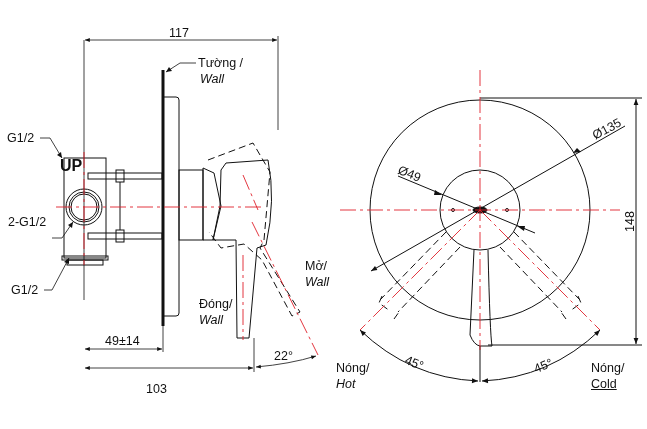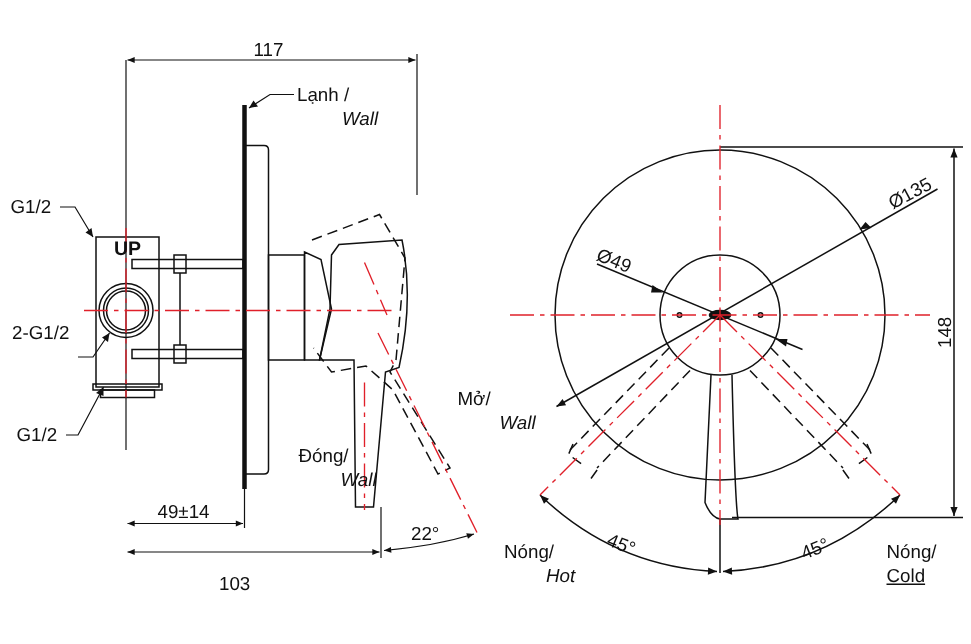--- a/index.html
+++ b/index.html
@@ -1,19 +1,19 @@
 <!DOCTYPE html>
 <html><head>
 <meta charset="utf-8">
 <style>
   html, body { margin: 0; padding: 0; background: #ffffff; }
   body { width: 647px; height: 429px; overflow: hidden; position: relative; font-family: "Liberation Sans", sans-serif; }
   #drawing { position: absolute; left: 0; top: 0; width: 647px; height: 429px; }
   .lbl { position: absolute; font-family: "Liberation Sans", sans-serif; font-size: 12.5px; color: #111; white-space: nowrap; line-height: 15px; }
-  .it { font-style: italic; margin-left: 28px; }
+  .it { font-style: italic; }
   .rot { transform-origin: left top; }
 </style>
 </head>
 <body>
 
 <svg id="drawing" viewBox="0 0 647 429" xmlns="http://www.w3.org/2000/svg">
   <defs>
     <marker id="arr" viewBox="0 0 10 10" refX="10" refY="5" markerWidth="9" markerHeight="6" orient="auto-start-reverse">
       <path d="M0,1 L10,5 L0,9 z" fill="#111"></path>
     </marker>
@@ -113,24 +113,24 @@
 
   <g stroke="#e0202a" stroke-width="0.9" fill="none" stroke-dasharray="16,4,3,4">
     <line x1="480" y1="70" x2="480" y2="350"></line>
     <line x1="340" y1="210" x2="620" y2="210"></line>
     <line x1="480" y1="210" x2="360" y2="330"></line>
     <line x1="480" y1="210" x2="600" y2="330"></line>
   </g>
 </svg>
 
 <span class="lbl" style="left:169px;top:26px;">117</span>
-<span class="lbl" style="left:198px;top:56px;">Lạnh /</span>
+<span class="lbl" style="left:198px;top:56px;">Tường /</span>
 <span class="lbl it" style="left:200px;top:72px;">Wall</span>
 <span class="lbl" style="left:7px;top:131px;">G1/2</span>
-<span class="lbl" style="left:76px;top:158px;font-size:13px;font-weight:bold;">UP</span>
+<span class="lbl" style="left:60px;top:158px;font-size:16px;font-weight:bold;">UP</span>
 <span class="lbl" style="left:8px;top:215px;">2-G1/2</span>
 <span class="lbl" style="left:11px;top:283px;">G1/2</span>
 <span class="lbl" style="left:305px;top:259px;text-align:right;">Mở/</span>
 <span class="lbl it" style="left:305px;top:275px;">Wall</span>
 <span class="lbl" style="left:199px;top:297px;">Đóng/</span>
 <span class="lbl it" style="left:199px;top:313px;">Wall</span>
 <span class="lbl" style="left:105px;top:334px;">49±14</span>
 <span class="lbl" style="left:146px;top:353px;margin-top:29px;">103</span>
 <span class="lbl" style="left:274px;top:349px;">22°</span>
 

